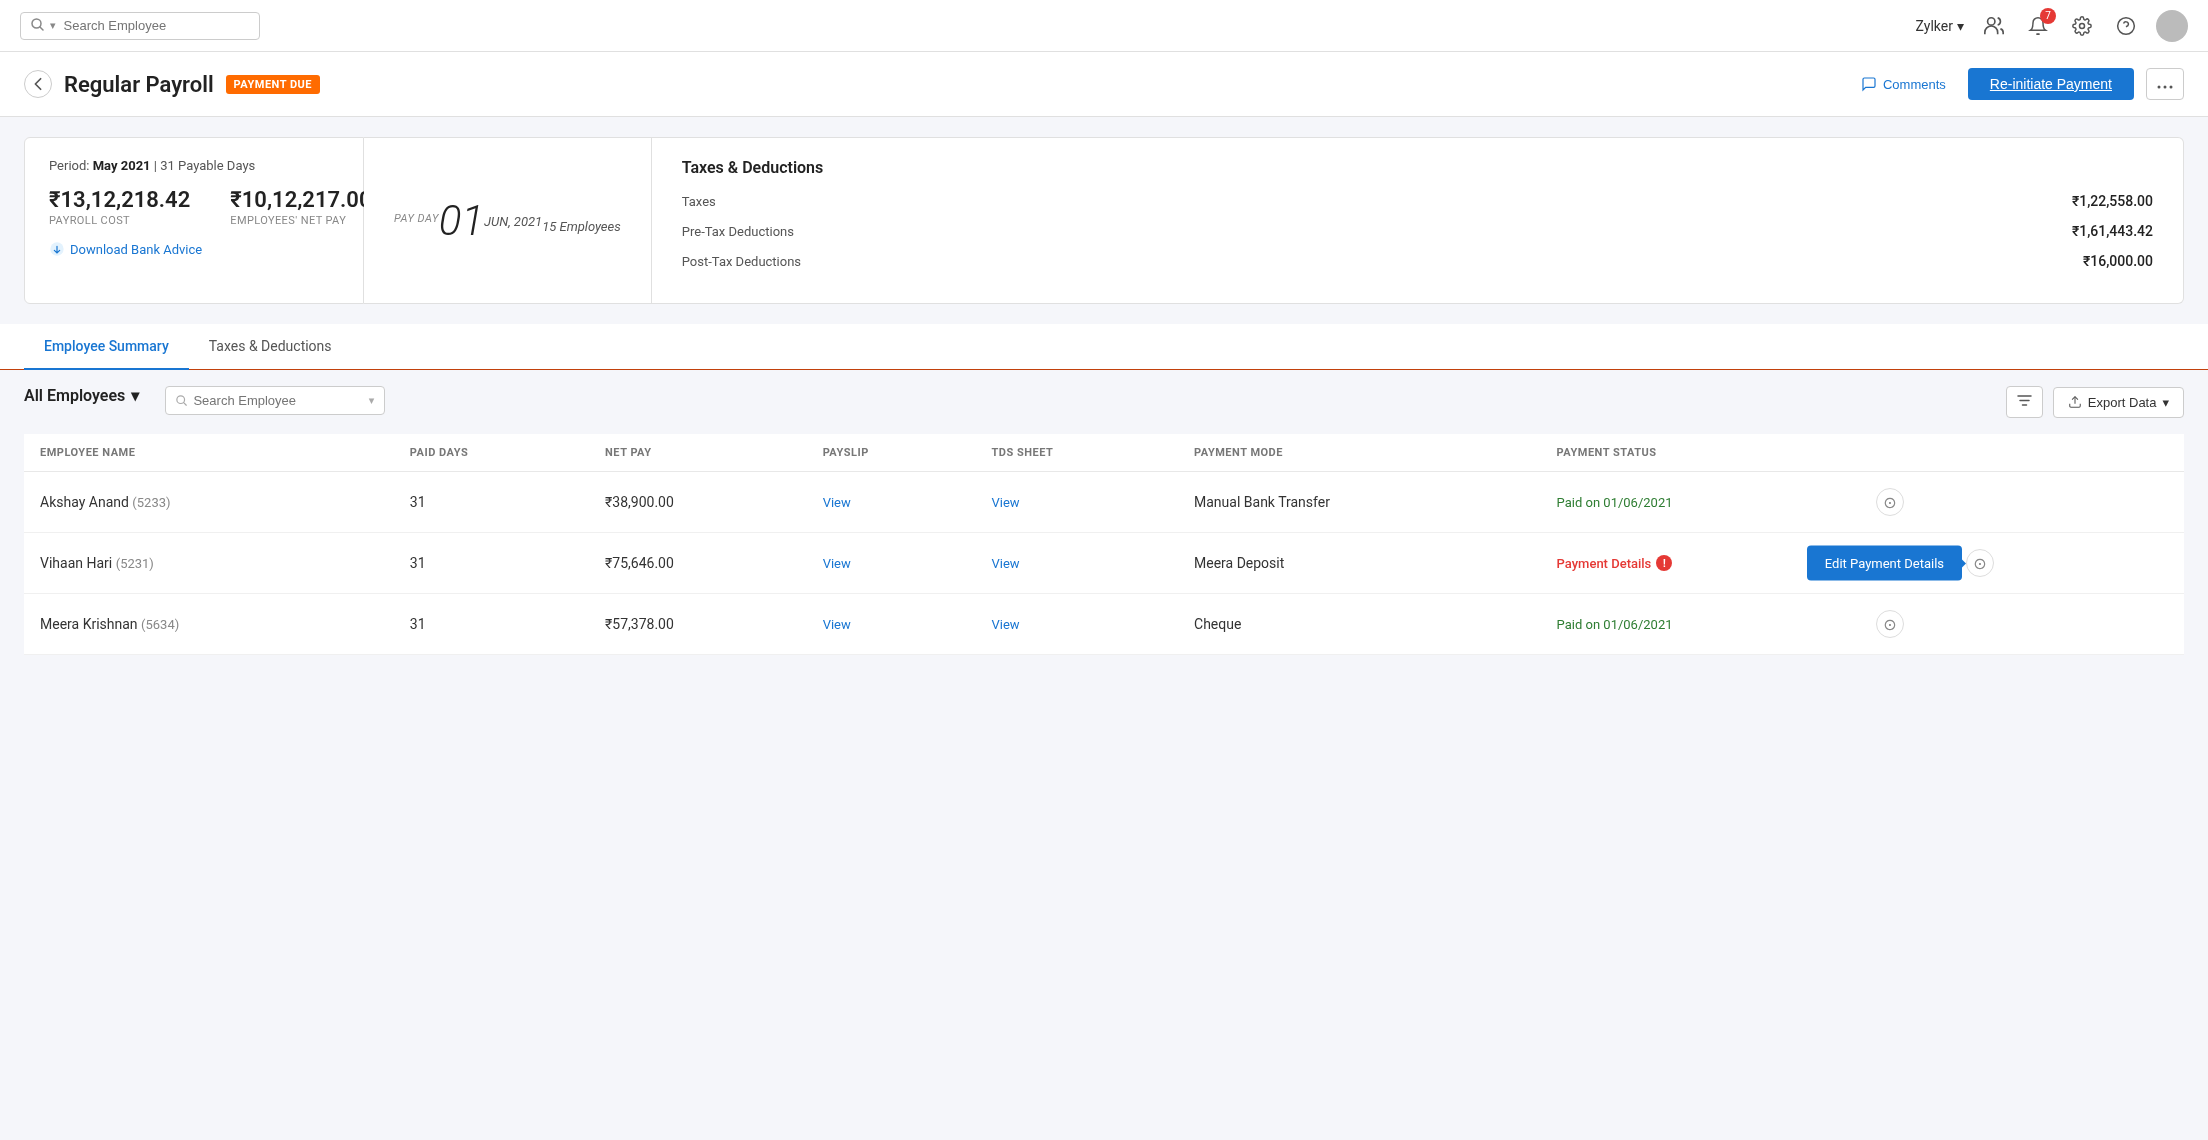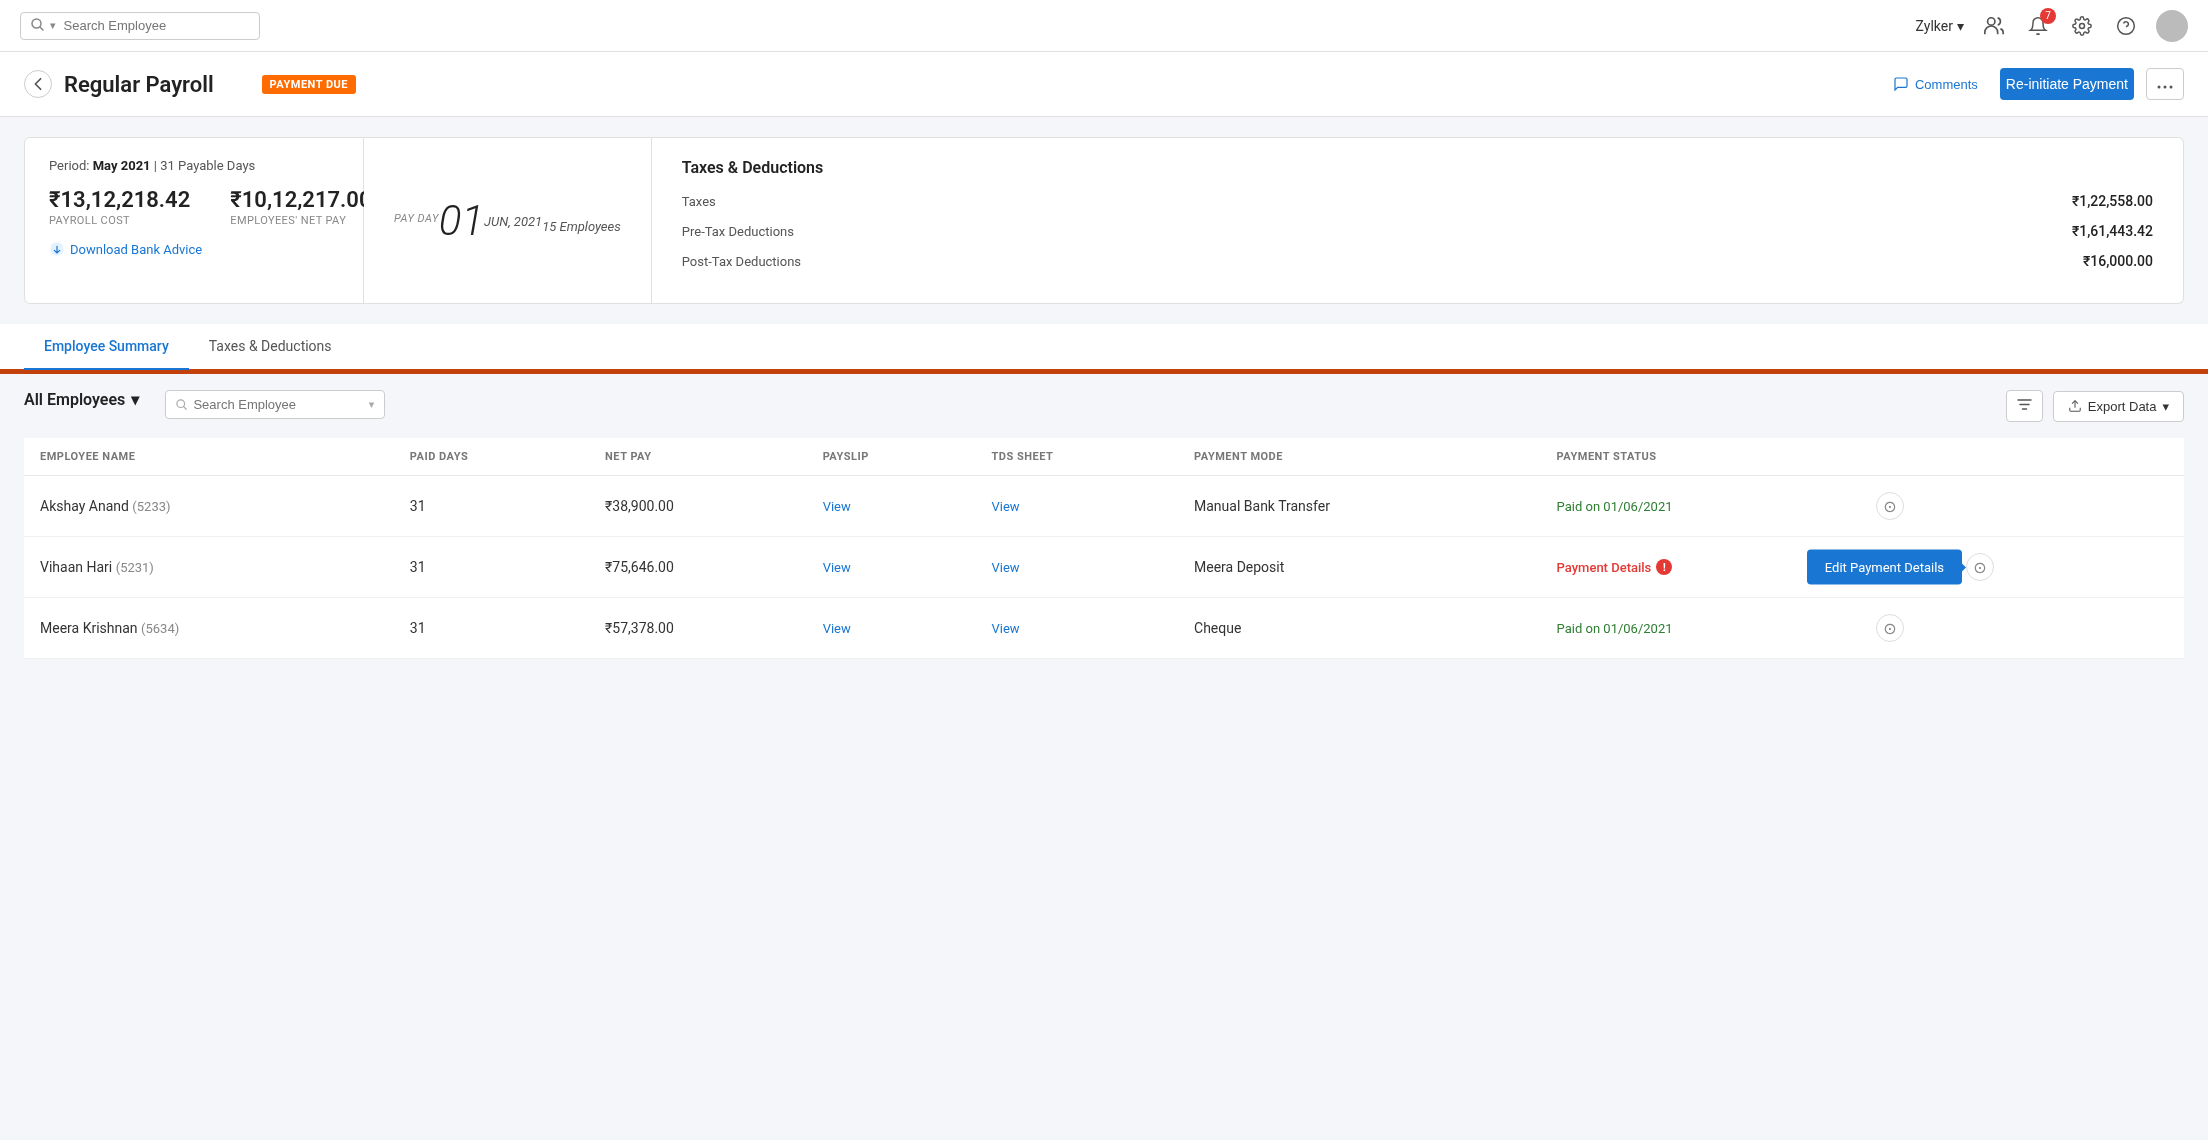--- a/index.html
+++ b/index.html
@@ -108,21 +108,20 @@
       color: #222;
     }
     .payment-due-badge {
       background: #ff6b00;
       color: #fff;
       font-size: 11px;
       font-weight: 700;
       padding: 3px 8px;
       border-radius: 3px;
       letter-spacing: 0.5px;
-      margin-left: 36px;
     }
     .page-header-actions {
       margin-left: auto;
       display: flex;
       align-items: center;
       gap: 12px;
     }
     .comments-btn {
       display: flex;
       align-items: center;
@@ -132,24 +131,25 @@
       cursor: pointer;
       background: none;
       border: none;
       padding: 6px 10px;
     }
     .reinitiate-btn {
       background: #1976d2;
       color: #fff;
       border: none;
       border-radius: 4px;
-      padding: 8px 6px;
+      padding: 8px 22px;
       font-size: 14px;
       cursor: pointer;
       font-weight: 500;
+      text-decoration: underline;
     }
     .more-btn {
       background: none;
       border: 1px solid #ccc;
       border-radius: 4px;
       padding: 6px 10px;
       cursor: pointer;
       color: #555;
       font-size: 16px;
     }
@@ -208,21 +208,21 @@
       flex: 1;
     }
     .taxes-title { font-size: 16px; font-weight: 600; color: #222; margin-bottom: 16px; }
     .tax-row { display: flex; justify-content: space-between; margin-bottom: 14px; align-items: center; }
     .tax-name { font-size: 13px; color: #555; }
     .tax-value { font-size: 14px; color: #222; font-weight: 500; }
 
     
     .tabs-bar {
       background: #fff;
-      border-bottom: 5px solid #c2410c;
+      border-bottom: 1px solid #c2410c;
       padding: 0 24px;
       display: flex;
       gap: 0;
     }
     .tab {
       padding: 14px 20px;
       font-size: 14px;
       color: #555;
       cursor: pointer;
       border-bottom: 2px solid transparent;

